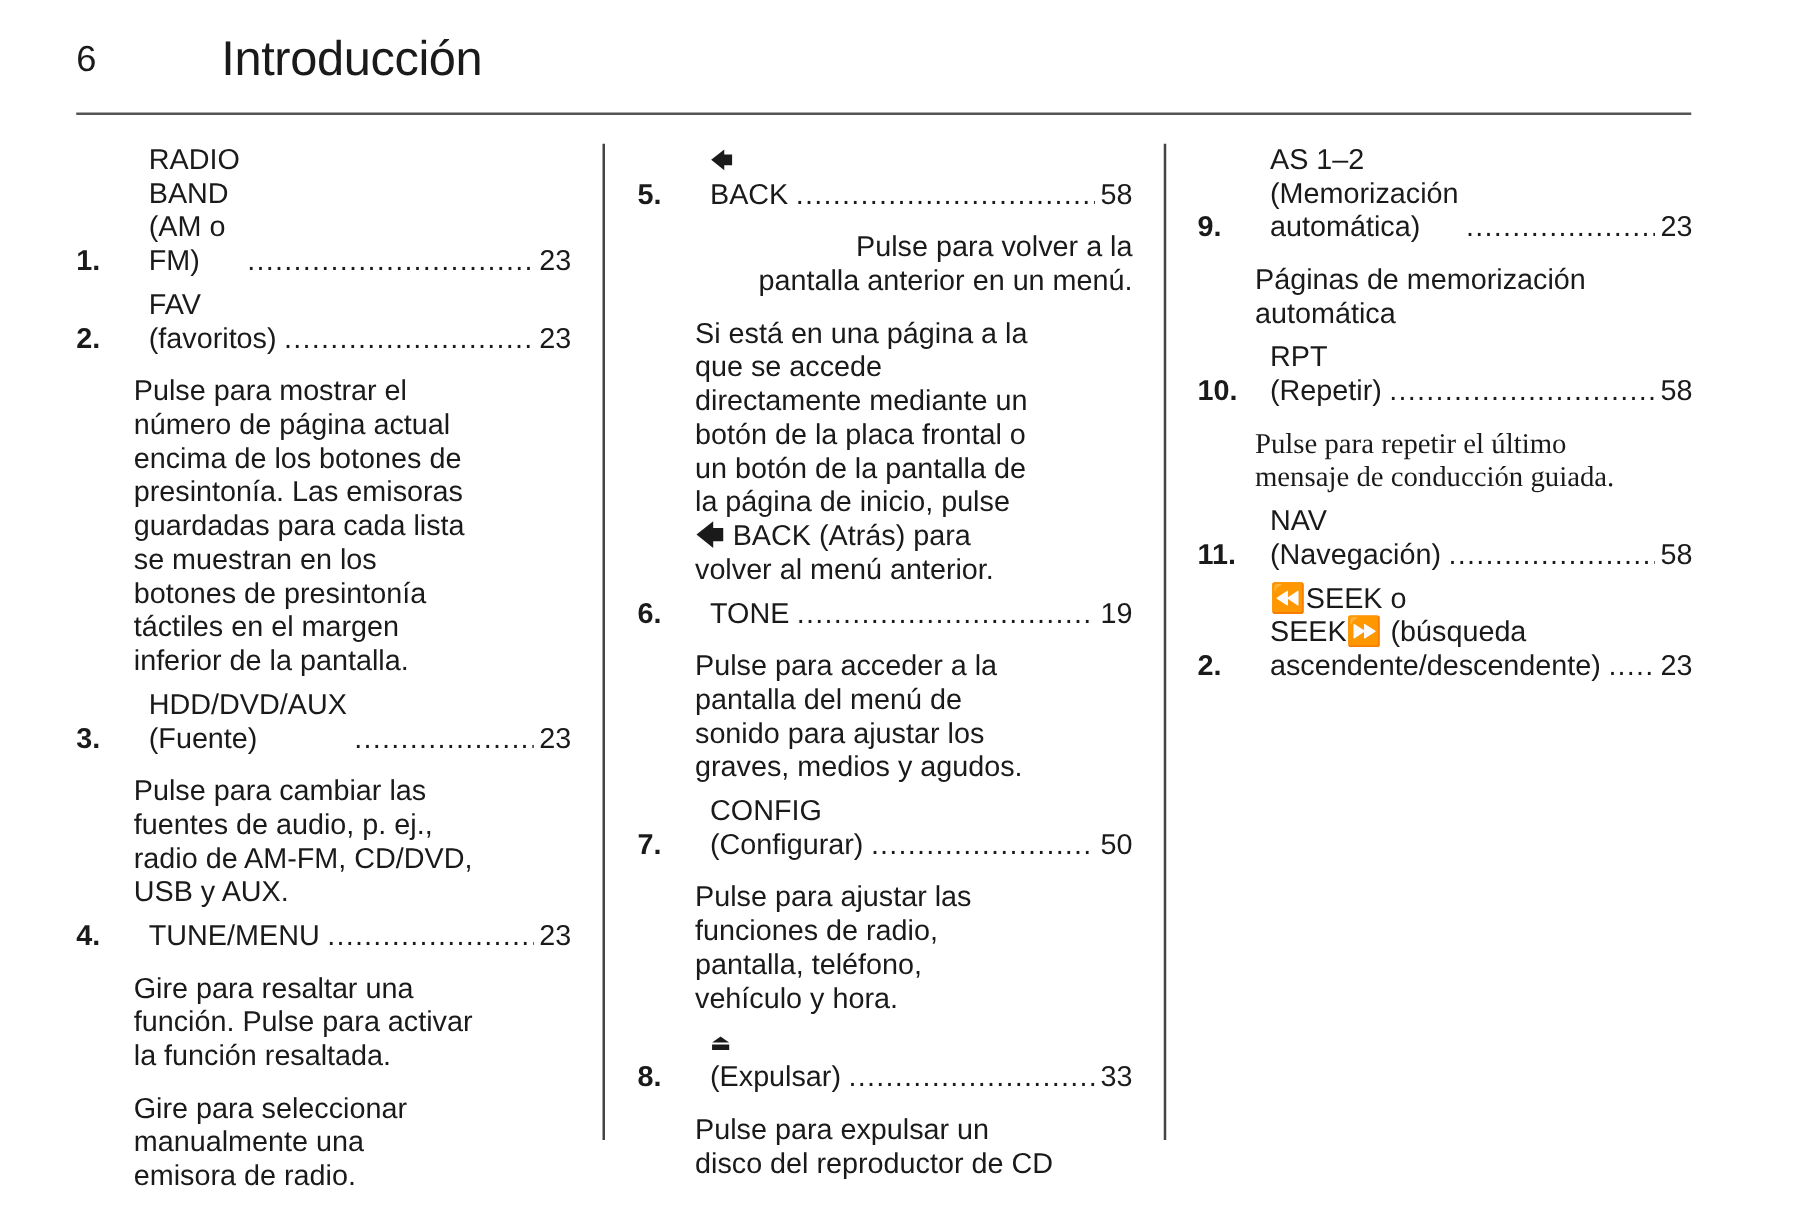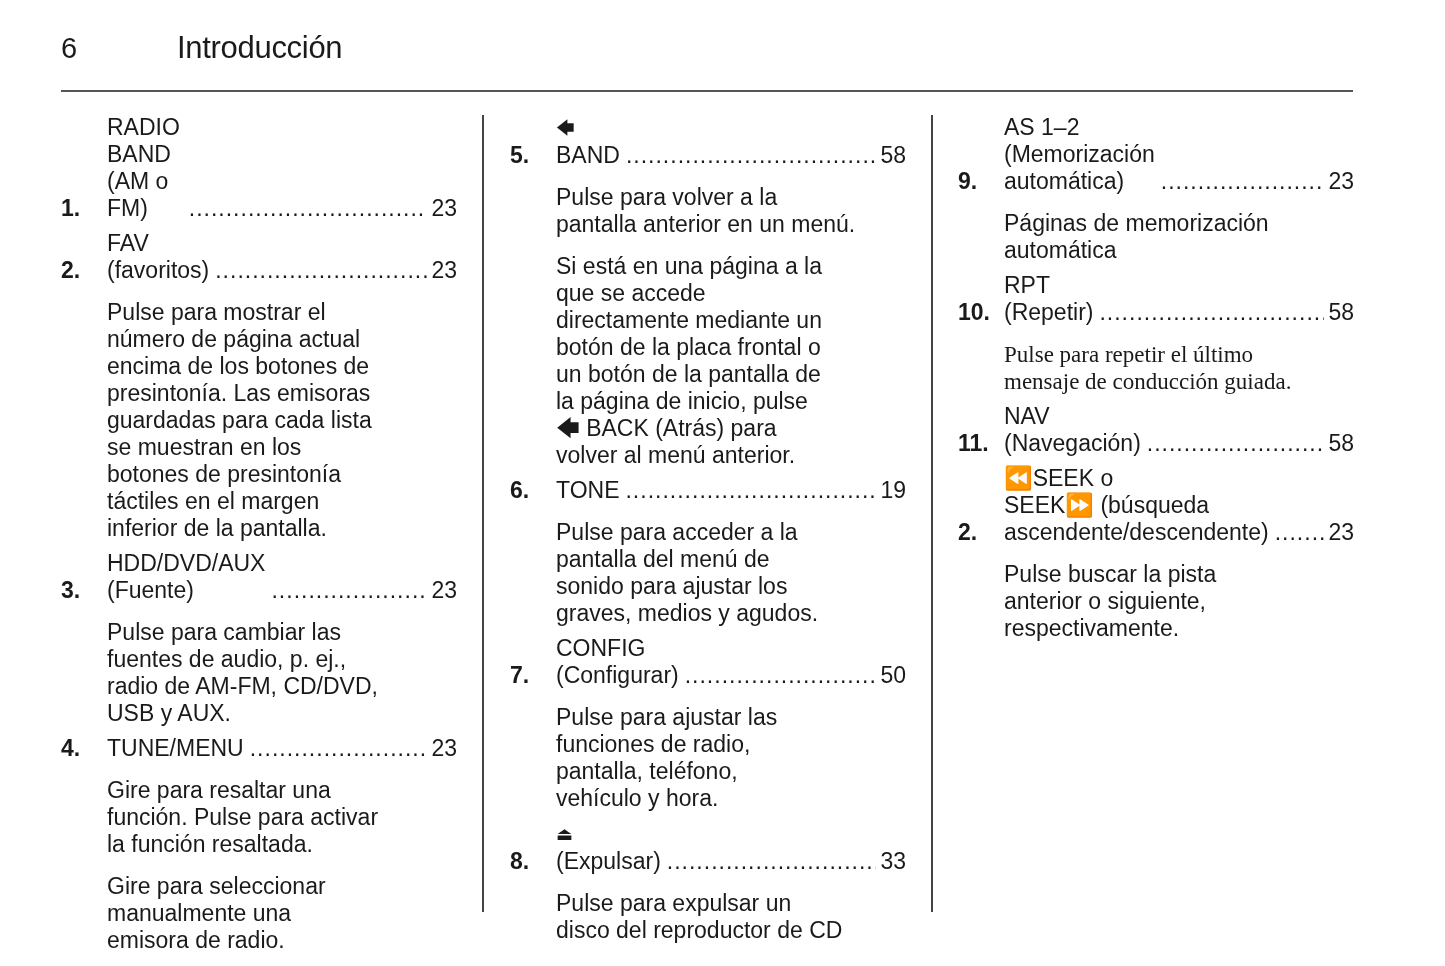--- a/index.html
+++ b/index.html
@@ -26,21 +26,21 @@
       position: absolute;
       left: 0;
       top: 0;
       font-size: 29px;
       line-height: 40px;
     }
     .section-title {
       position: absolute;
       left: 116px;
       top: 0;
-      font-size: 31px;
+      font-size: 39px;
       line-height: 40px;
       letter-spacing: -0.3px;
     }
     .header-rule {
       position: absolute;
       left: 61px;
       top: 90px;
       width: 1292px;
       height: 2px;
       background: #555555;
@@ -84,20 +84,21 @@
       font-size: 23px;
       line-height: 27px;
     }
     .entry-title-wrap {
       display: flex;
       align-items: flex-end;
       width: 100%;
     }
     .entry-title {
       white-space: pre-line;
+      margin-left: 12px;
     }
     .leader {
       flex: 1 1 auto;
       overflow: hidden;
       white-space: nowrap;
       margin: 0 4px 0 6px;
       letter-spacing: 1px;
     }
     .leader::after {
       content: "..............................................................................................................";
@@ -199,27 +200,27 @@
 manualmente una
 emisora de radio.</p>
       </div>
     </div>
   </div>
 <div class="column c2">
     <div class="entry">
       <div class="entry-head">
         <span class="entry-num">5.</span>
         <div class="entry-title-wrap">
-          <span class="entry-title"><span class="icon-inline">🡄</span><span>BAND</span></span>
+          <span class="entry-title"><span class="icon-inline">🡄</span><span>BACK</span></span>
           <span class="leader"></span>
           <span class="page-ref">58</span>
         </div>
       </div>
       <div class="desc">
-        <p style="white-space: pre-line;">Pulse para volver a la
+        <p style="white-space: pre-line; text-align: right;">Pulse para volver a la
 pantalla anterior en un menú.</p>
         <p style="white-space: pre-line;">Si está en una página a la
 que se accede
 directamente mediante un
 botón de la placa frontal o
 un botón de la pantalla de
 la página de inicio, pulse
 🡄 BACK (Atrás) para
 volver al menú anterior.</p>
       </div>
@@ -315,19 +316,14 @@
       <div class="entry-head">
         <span class="entry-num">2.</span>
         <div class="entry-title-wrap">
           <span class="entry-title"><span>⏪SEEK o
 SEEK⏩ (búsqueda
 ascendente/descendente)</span></span>
           <span class="leader"></span>
           <span class="page-ref">23</span>
         </div>
       </div>
-      <div class="desc">
-        <p style="white-space: pre-line;">Pulse buscar la pista
-anterior o siguiente,
-respectivamente.</p>
-      </div>
     </div>
   </div>
 
 </body></html>

